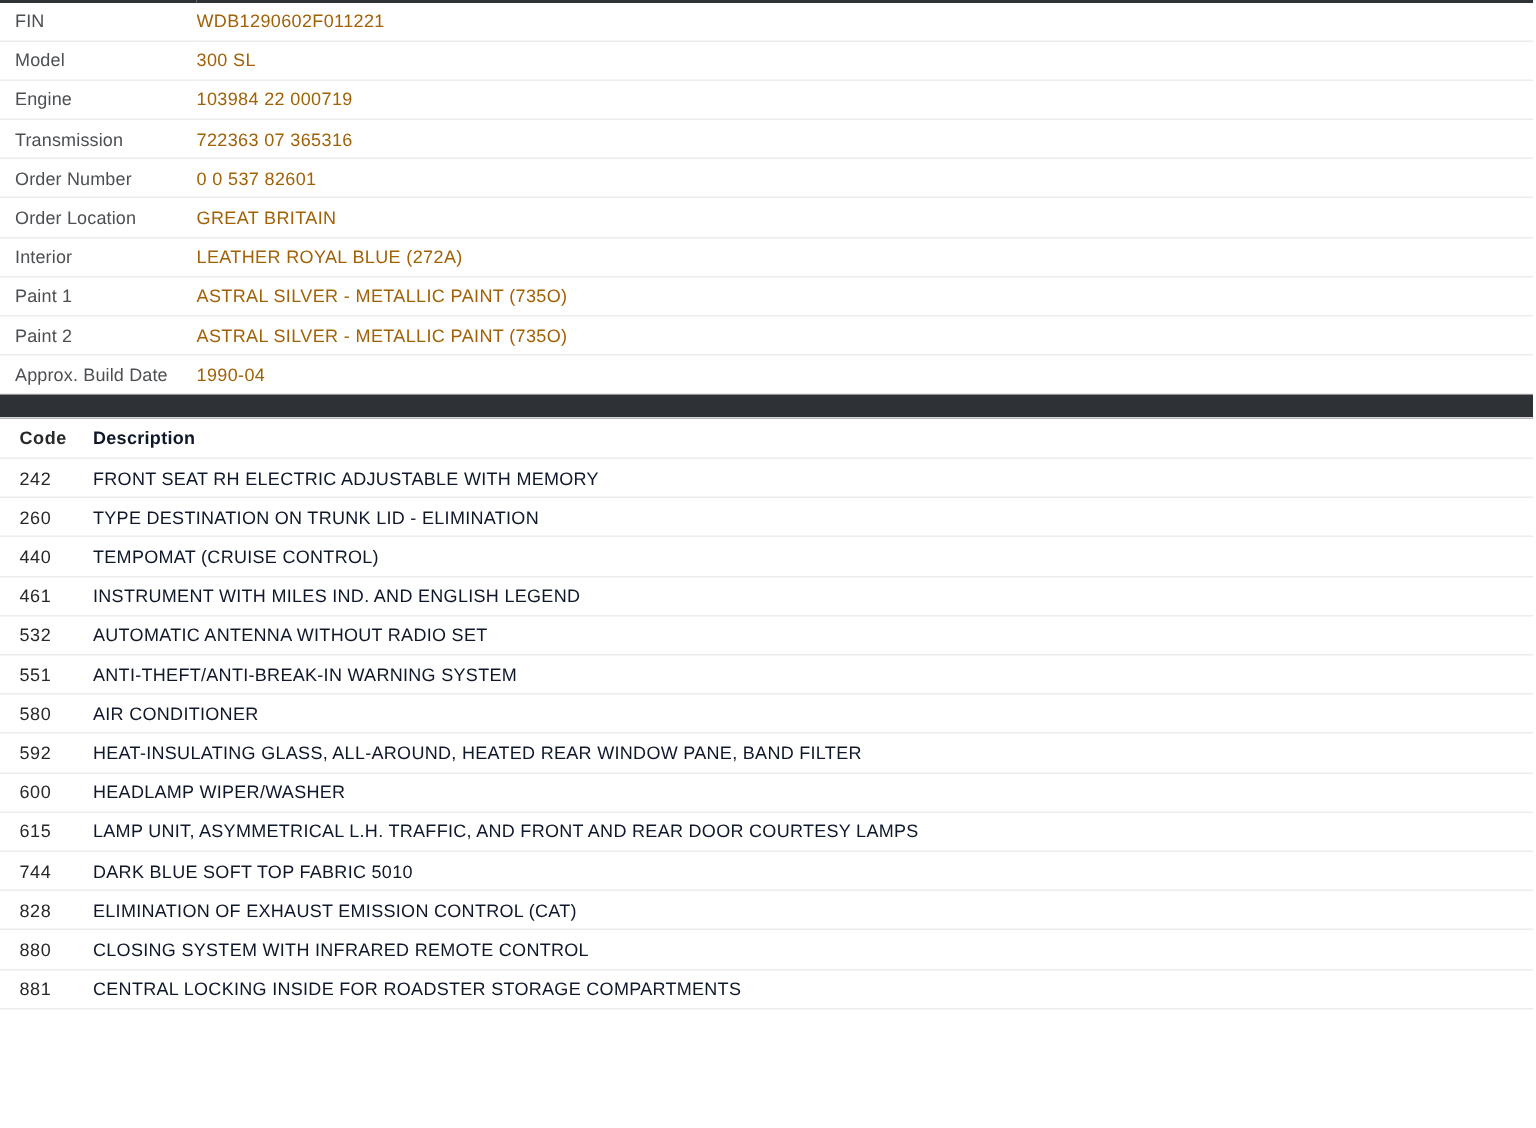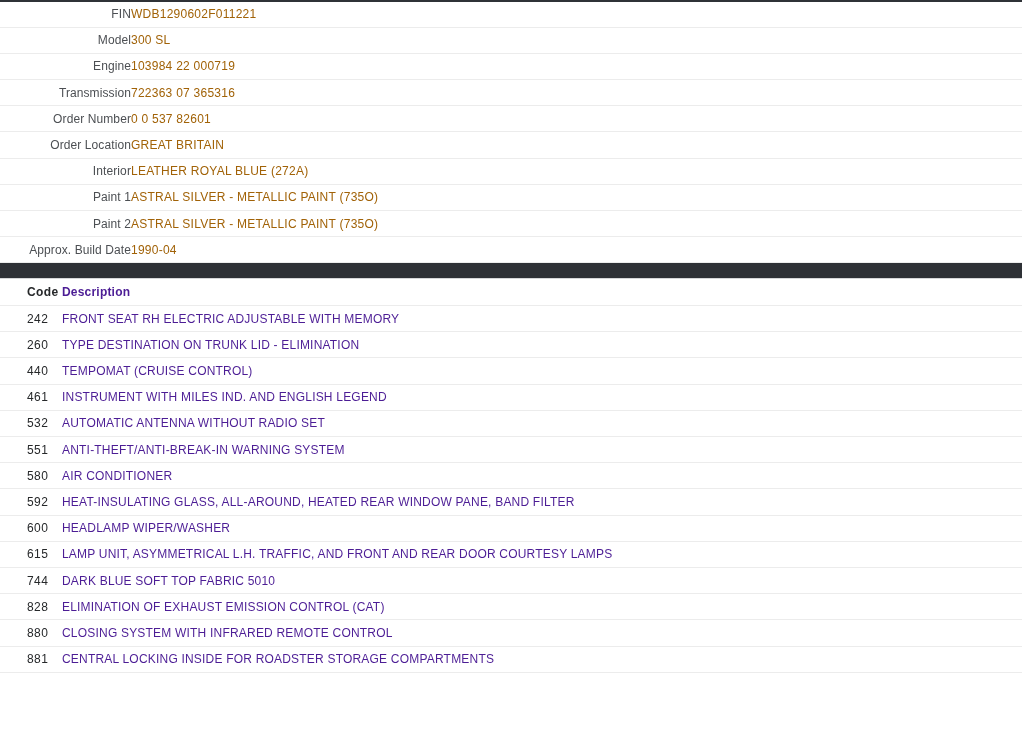--- a/index.html
+++ b/index.html
@@ -31,47 +31,46 @@
   }
   
   .info-table {
     border-top: 2px solid #2f3237;
   }
   .info-table .label-col {
     width: 131px;
     padding-left: 10px;
     color: #4c4f53;
     letter-spacing: 0.1px;
-    text-align: right;
   }
   .info-table .value-col {
     color: #a16207;
     letter-spacing: 0.25px;
   }
   
   .section-divider {
     height: 16px;
     background: #2e3136;
     border-bottom: 1px solid #d6d7d9;
   }
   
   .options-table th {
     text-align: left;
     font-weight: 700;
     color: #323335;
     letter-spacing: 0.1px;
   }
   .options-table .code-col {
     width: 62px;
-    padding-left: 27px;
+    padding-left: 13px;
     color: #26282a;
     letter-spacing: 0.4px;
   }
   .options-table .desc-col {
-    color: #4c1d95;
+    color: #0f172a;
     letter-spacing: 0.2px;
   }
 </style>
 </head>
 <body>
 
 <div class="card">
 
   <table class="info-table">
     <tbody>

